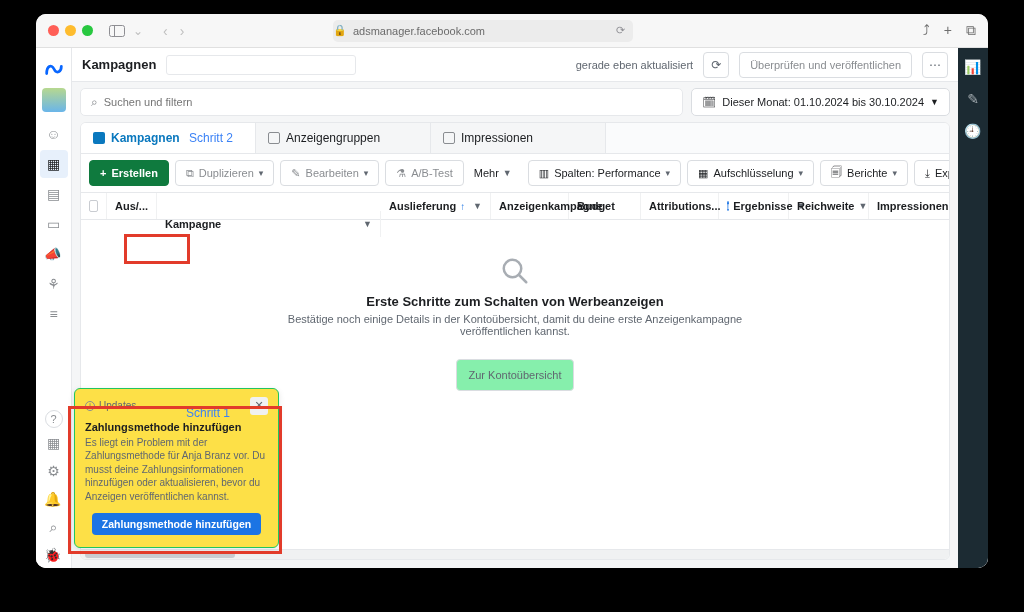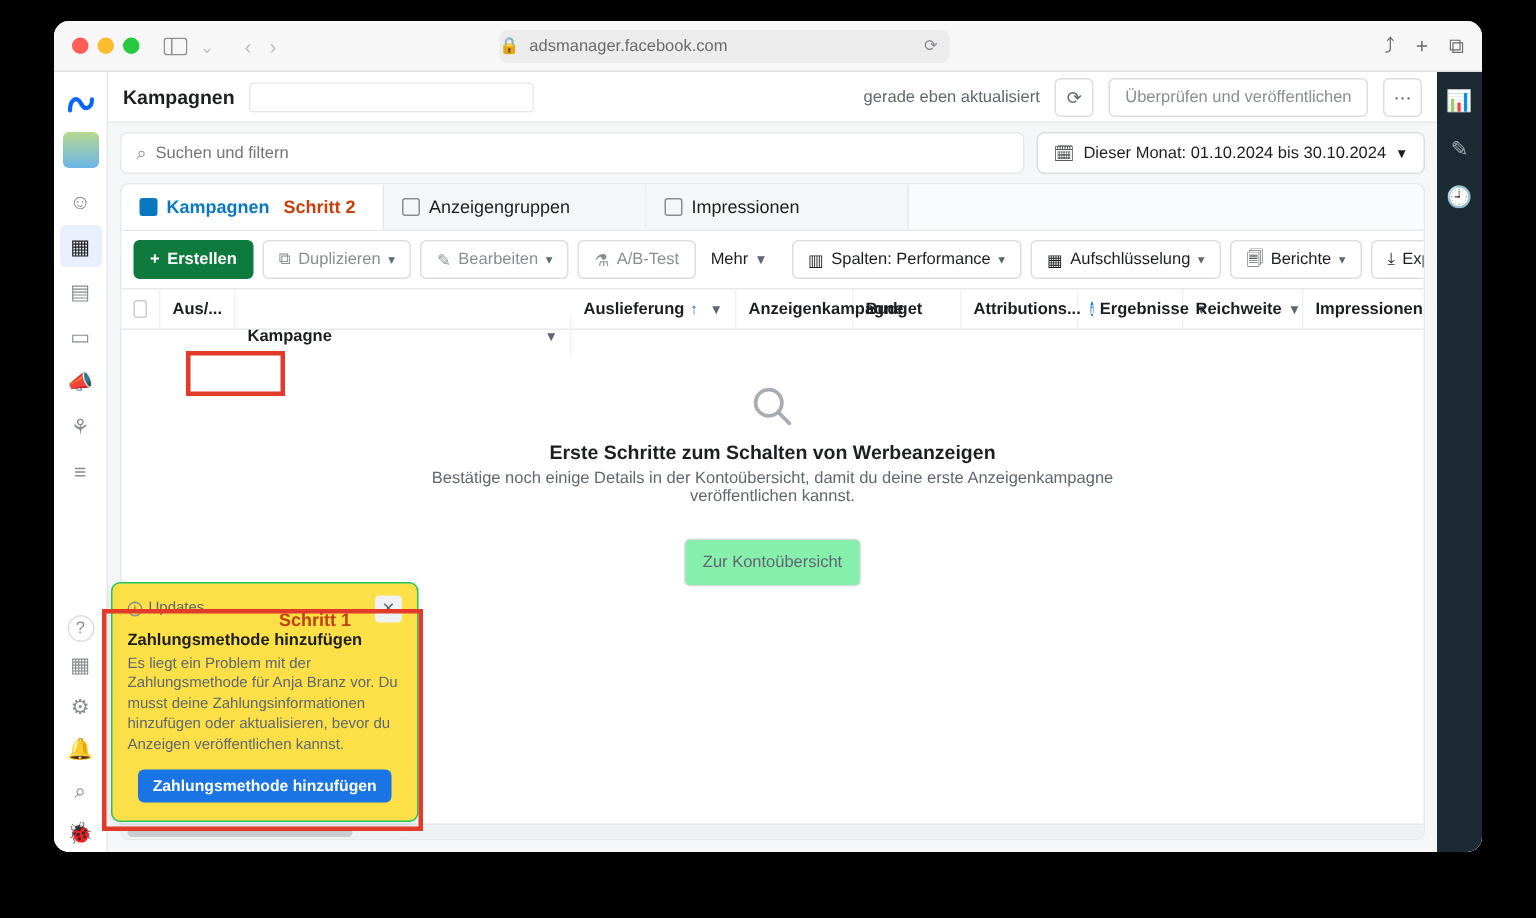--- a/index.html
+++ b/index.html
@@ -35,21 +35,21 @@
   .searchbar input{ border:none; outline:none; flex:1; font-size:11px; color:#5b5b5b; background:transparent;}
   .date-btn{ height:28px; margin:6px 8px 0 0; padding:0 10px; background:#fff; border:1px solid #dadde1; border-radius:5px; display:flex; align-items:center; gap:6px; font-size:11px; color:#1c1e21;}
   .search-row{ display:flex; }
   .tabs-card{ margin:6px 8px 0; background:#fff; border:1px solid #e6e8eb; border-radius:6px; overflow:hidden;}
   .tabs{ display:flex; background:#fafbfc; border-bottom:1px solid #e6e8eb;}
   .tab{ flex:0 0 auto; width:175px; height:30px; display:flex; align-items:center; gap:6px; padding:0 12px; font-size:12px; color:#1c1e21; background:#f5f6f7; border-right:1px solid #e6e8eb; position:relative;}
   .tab.active{ background:#fff; color:#0a78be; font-weight:600;}
   .tab .tab-icon{ width:12px; height:12px; border-radius:2px;}
   .tab.active .tab-icon{ background:#0a78be;}
   .tab .tab-icon.grey{ border:1.5px solid #8a8d91;}
-  .step-label{ color:#c2410c; font-weight:700; font-size:12px; position:absolute;}
+  .step-label{ color:#3b82f6; font-weight:400; font-size:12px; position:absolute;}
   .toolbar{ display:flex; align-items:center; gap:6px; padding:6px 8px;}
   .btn{ height:26px; padding:0 10px; border:1px solid #dadde1; background:#fff; border-radius:4px; display:flex; align-items:center; gap:5px; font-size:11px; color:#8a8d91; white-space:nowrap;}
   .btn.primary{ background:#0f7a3e; border-color:#0f7a3e; color:#fff; font-weight:600;}
   .btn .caret{ font-size:9px; color:#606770;}
   .toolbar .sp{flex:1;}
   .red-box{ position:absolute; border:3px solid #e23b2a; pointer-events:none; z-index:50; }
   .red-box.b1{ left:43px; top:111px; width:66px; height:30px;}
   .table-head{ display:flex; background:#fff; border-top:1px solid #e6e8eb; border-bottom:1px solid #e6e8eb; height:28px; align-items:center; font-size:11px; font-weight:600; color:#1c1e21;}
   .table-head > div{ padding:0 8px; border-right:1px solid #f0f1f2; height:100%; display:flex; align-items:center; gap:4px;}
   .th-check{width:26px;}

